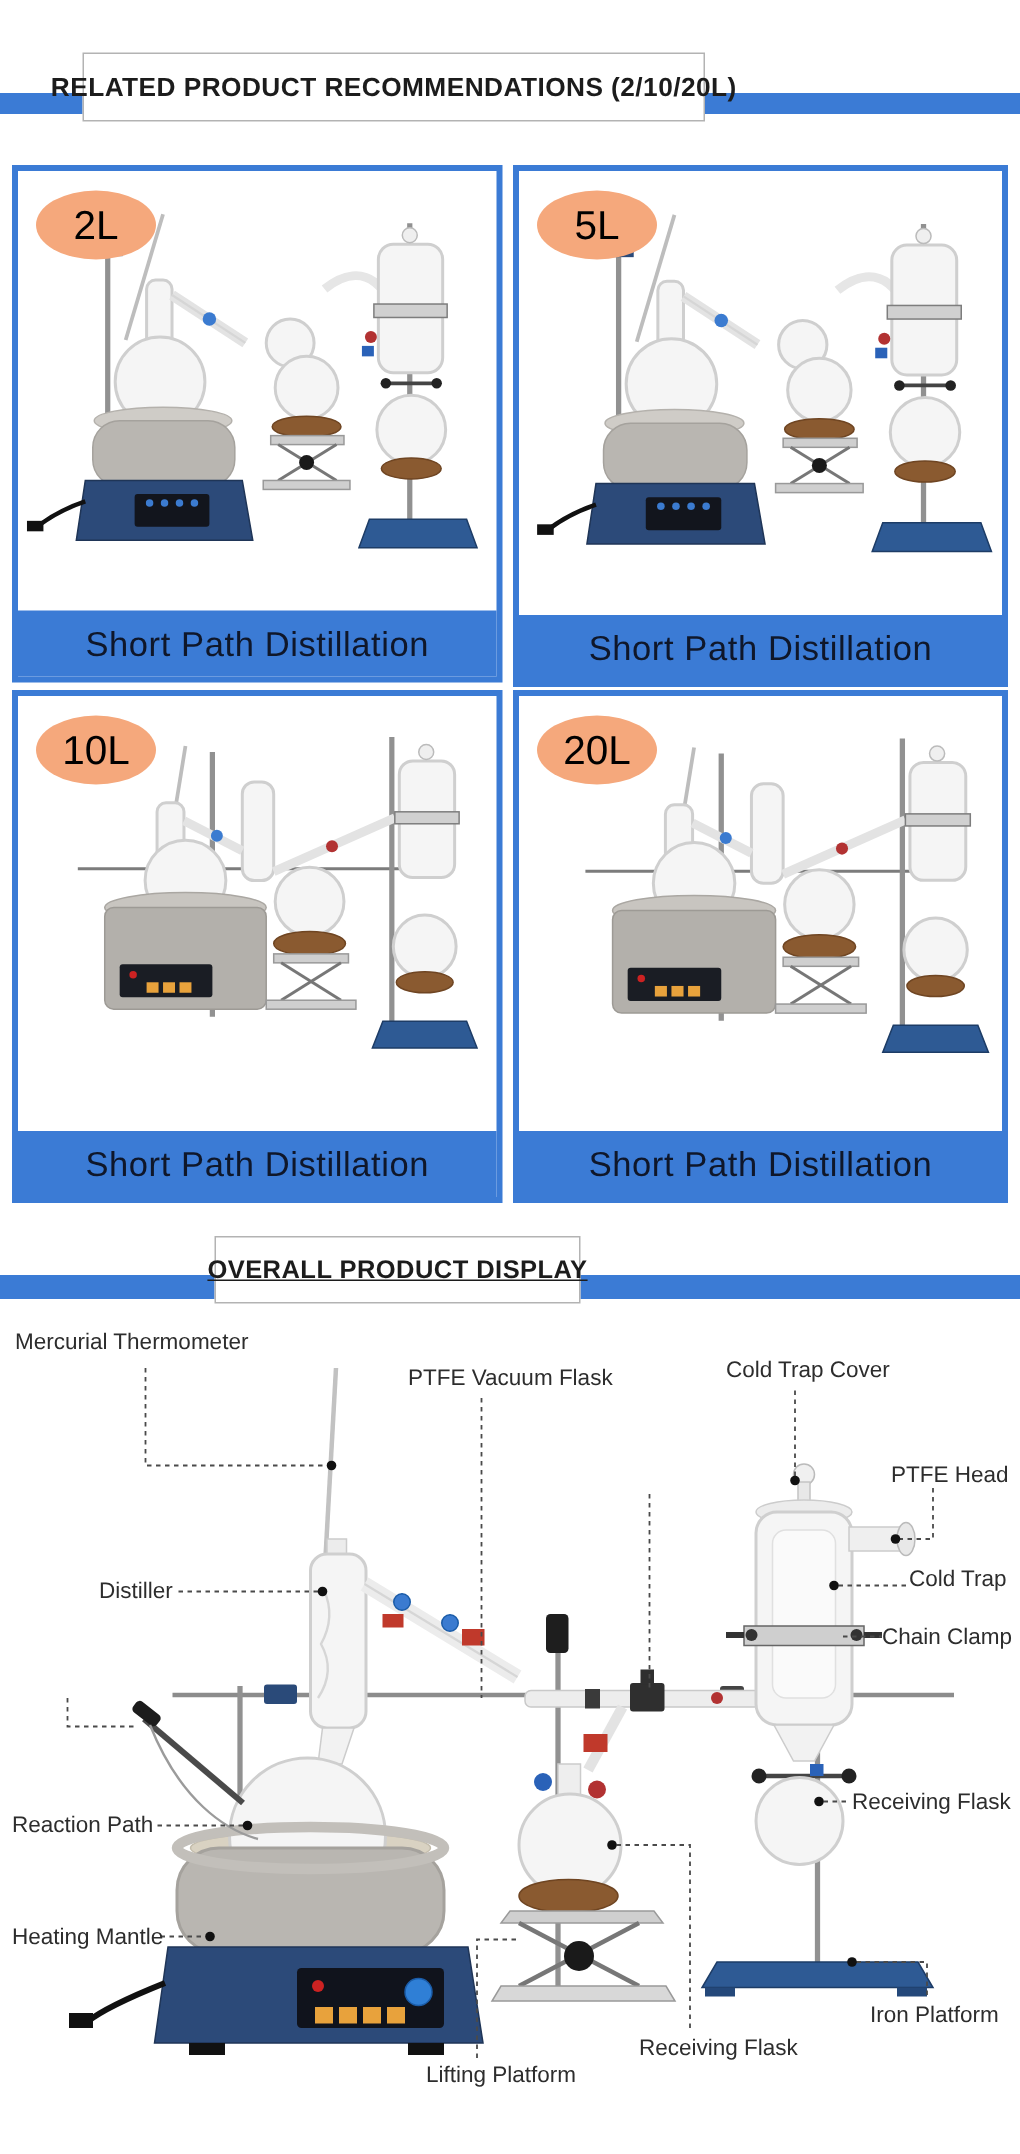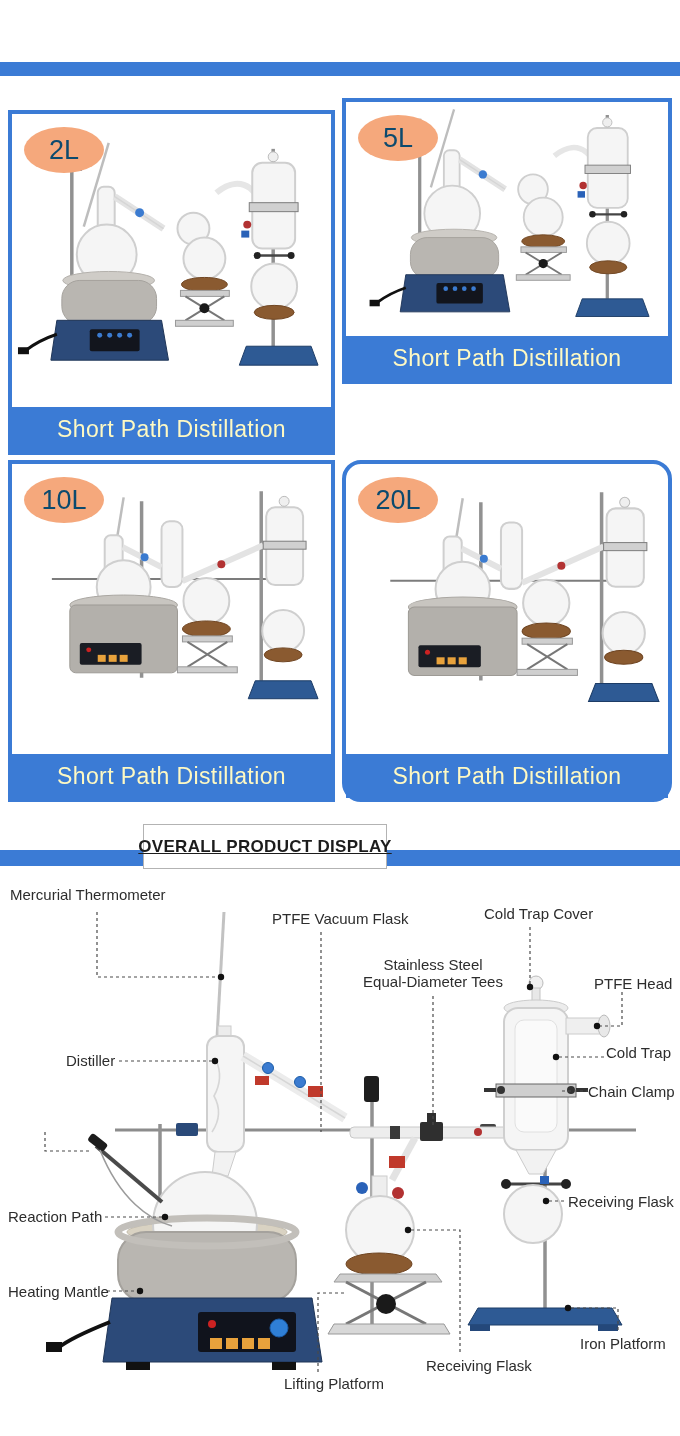--- a/index.html
+++ b/index.html
@@ -12,26 +12,26 @@
   .hbox{position:absolute;background:#fff;border:1px solid #b3b3b3;
         display:flex;align-items:center;justify-content:center;
         color:#1c1c1c;font-weight:600;letter-spacing:.3px;white-space:nowrap;}
   .hbox1{left:55px;top:35px;width:413px;height:44px;font-size:17.5px;}
   .hbox2{left:143px;top:824px;width:242px;height:43px;font-size:17px;text-decoration:underline;}
   
   .cell{position:absolute;border:4px solid #3b7bd5;background:#fff;
         display:flex;flex-direction:column;box-sizing:border-box;}
   .photo{flex:1 1 auto;position:relative;overflow:hidden;}
   .photo svg{position:absolute;left:0;top:0;width:100%;height:100%;}
-  .caption{flex:0 0 44px;background:#3b7bd5;color:#fef9c3;
+  .caption{flex:0 0 44px;background:#3b7bd5;color:#0f172a;
            display:flex;align-items:center;justify-content:center;
            font-size:23px;font-weight:500;letter-spacing:.4px;}
   .badge{position:absolute;left:12px;top:13px;width:80px;height:46px;
          background:#f5a87c;border-radius:50%;display:flex;align-items:center;
-         justify-content:center;font-size:27px;color:#0c4a6e;z-index:3;}
+         justify-content:center;font-size:27px;color:#000000;z-index:3;}
   
   .diagram{position:absolute;left:0;top:880px;width:560px;height:556px;}
   .dsvg{position:absolute;left:0;top:0;width:680px;height:556px;}
   .lbl{position:absolute;font-size:15px;line-height:17px;color:#2d2d2d;
        white-space:nowrap;z-index:2;}
   .lbl.center{text-align:center;white-space:normal;}
   
   .callout{stroke:#4a4a4a;stroke-width:1.2;stroke-dasharray:3 3;fill:none;}
   .dot{fill:#111;stroke:none;}
   .glass{fill:#f5f5f5;stroke:#cfcfcf;stroke-width:2;}
@@ -116,52 +116,55 @@
       <circle cx="272" cy="148" r="21" class="glass"></circle>
       <ellipse cx="272" cy="172" rx="19" ry="7" fill="#8a5a30" stroke="#6f4522"></ellipse>
       <path d="M244 198 L300 198 L307 216 L237 216 Z" fill="#2e5a94" stroke="#1d3c66"></path>
     </symbol>
   </defs>
 </svg>
 
 <div class="page">
 
   <div class="stripe stripe1"></div>
+  <div class="hbox hbox1">
+    <span>RELATED PRODUCT RECOMMENDATIONS (2/10/20L)</span>
+  </div>
 
   <div class="cell" style="left:8px;top:110px;width:327px;height:345px;">
     <div class="badge">2L</div>
     <div class="photo">
       <svg viewBox="0 0 320 252" preserveAspectRatio="xMidYMid meet">
           <use href="#kit-small"></use>
         </svg>
     </div>
     <div class="caption">Short Path Distillation</div>
   </div>
 
-  <div class="cell" style="left:342px;top:98px;width:330px;height:286px;">
+  <div class="cell" style="left:342px;top:110px;width:330px;height:348px;">
     <div class="badge">5L</div>
     <div class="photo">
       <svg viewBox="0 0 320 252" preserveAspectRatio="xMidYMid meet">
           <use href="#kit-small" transform="translate(6,0)"></use>
         </svg>
     </div>
     <div class="caption">Short Path Distillation</div>
   </div>
 
   <div class="cell" style="left:8px;top:460px;width:327px;height:342px;">
     <div class="badge">10L</div>
     <div class="photo">
       <svg viewBox="0 0 320 252" preserveAspectRatio="xMidYMid meet">
           <use href="#kit-large"></use>
         </svg>
     </div>
     <div class="caption">Short Path Distillation</div>
   </div>
 
-  <div class="cell" style="left:342px;top:460px;width:330px;height:342px;border-radius:19px;">
+  <div class="cell" style="left:342px;top:460px;width:330px;height:342px;">
     <div class="badge">20L</div>
     <div class="photo">
       <svg viewBox="0 0 320 252" preserveAspectRatio="xMidYMid meet">
           <use href="#kit-large" transform="translate(4,2)"></use>
         </svg>
     </div>
     <div class="caption">Short Path Distillation</div>
   </div>
 
   <div class="stripe stripe2"></div>
@@ -294,24 +297,20 @@
           <circle class="dot" cx="556" cy="177" r="3.2"></circle>
         <path class="callout" d="M562 211 H588"></path>
         <path class="callout" d="M549 321 H566"></path>
           <circle class="dot" cx="546" cy="321" r="3.2"></circle>
       </g>
     </svg>
 
     <div class="lbl" style="left:10px;top:6px">Mercurial Thermometer</div>
     <div class="lbl" style="left:272px;top:30px">PTFE Vacuum Flask</div>
     <div class="lbl" style="left:484px;top:25px">Cold Trap Cover</div>
-    <div class="lbl center" style="left:358px;top:76px;width:150px">
-      <div>Stainless Steel</div>
-      <div>Equal-Diameter Tees</div>
-    </div>
     <div class="lbl" style="left:594px;top:95px">PTFE Head</div>
     <div class="lbl" style="left:66px;top:172px">Distiller</div>
     <div class="lbl" style="left:606px;top:164px">Cold Trap</div>
     <div class="lbl" style="left:588px;top:203px">Chain Clamp</div>
     <div class="lbl" style="left:8px;top:328px">Reaction Path</div>
     <div class="lbl" style="left:568px;top:313px">Receiving Flask</div>
     <div class="lbl" style="left:8px;top:403px">Heating Mantle</div>
     <div class="lbl" style="left:580px;top:455px">Iron Platform</div>
     <div class="lbl" style="left:426px;top:477px">Receiving Flask</div>
     <div class="lbl" style="left:284px;top:495px">Lifting Platform</div>

